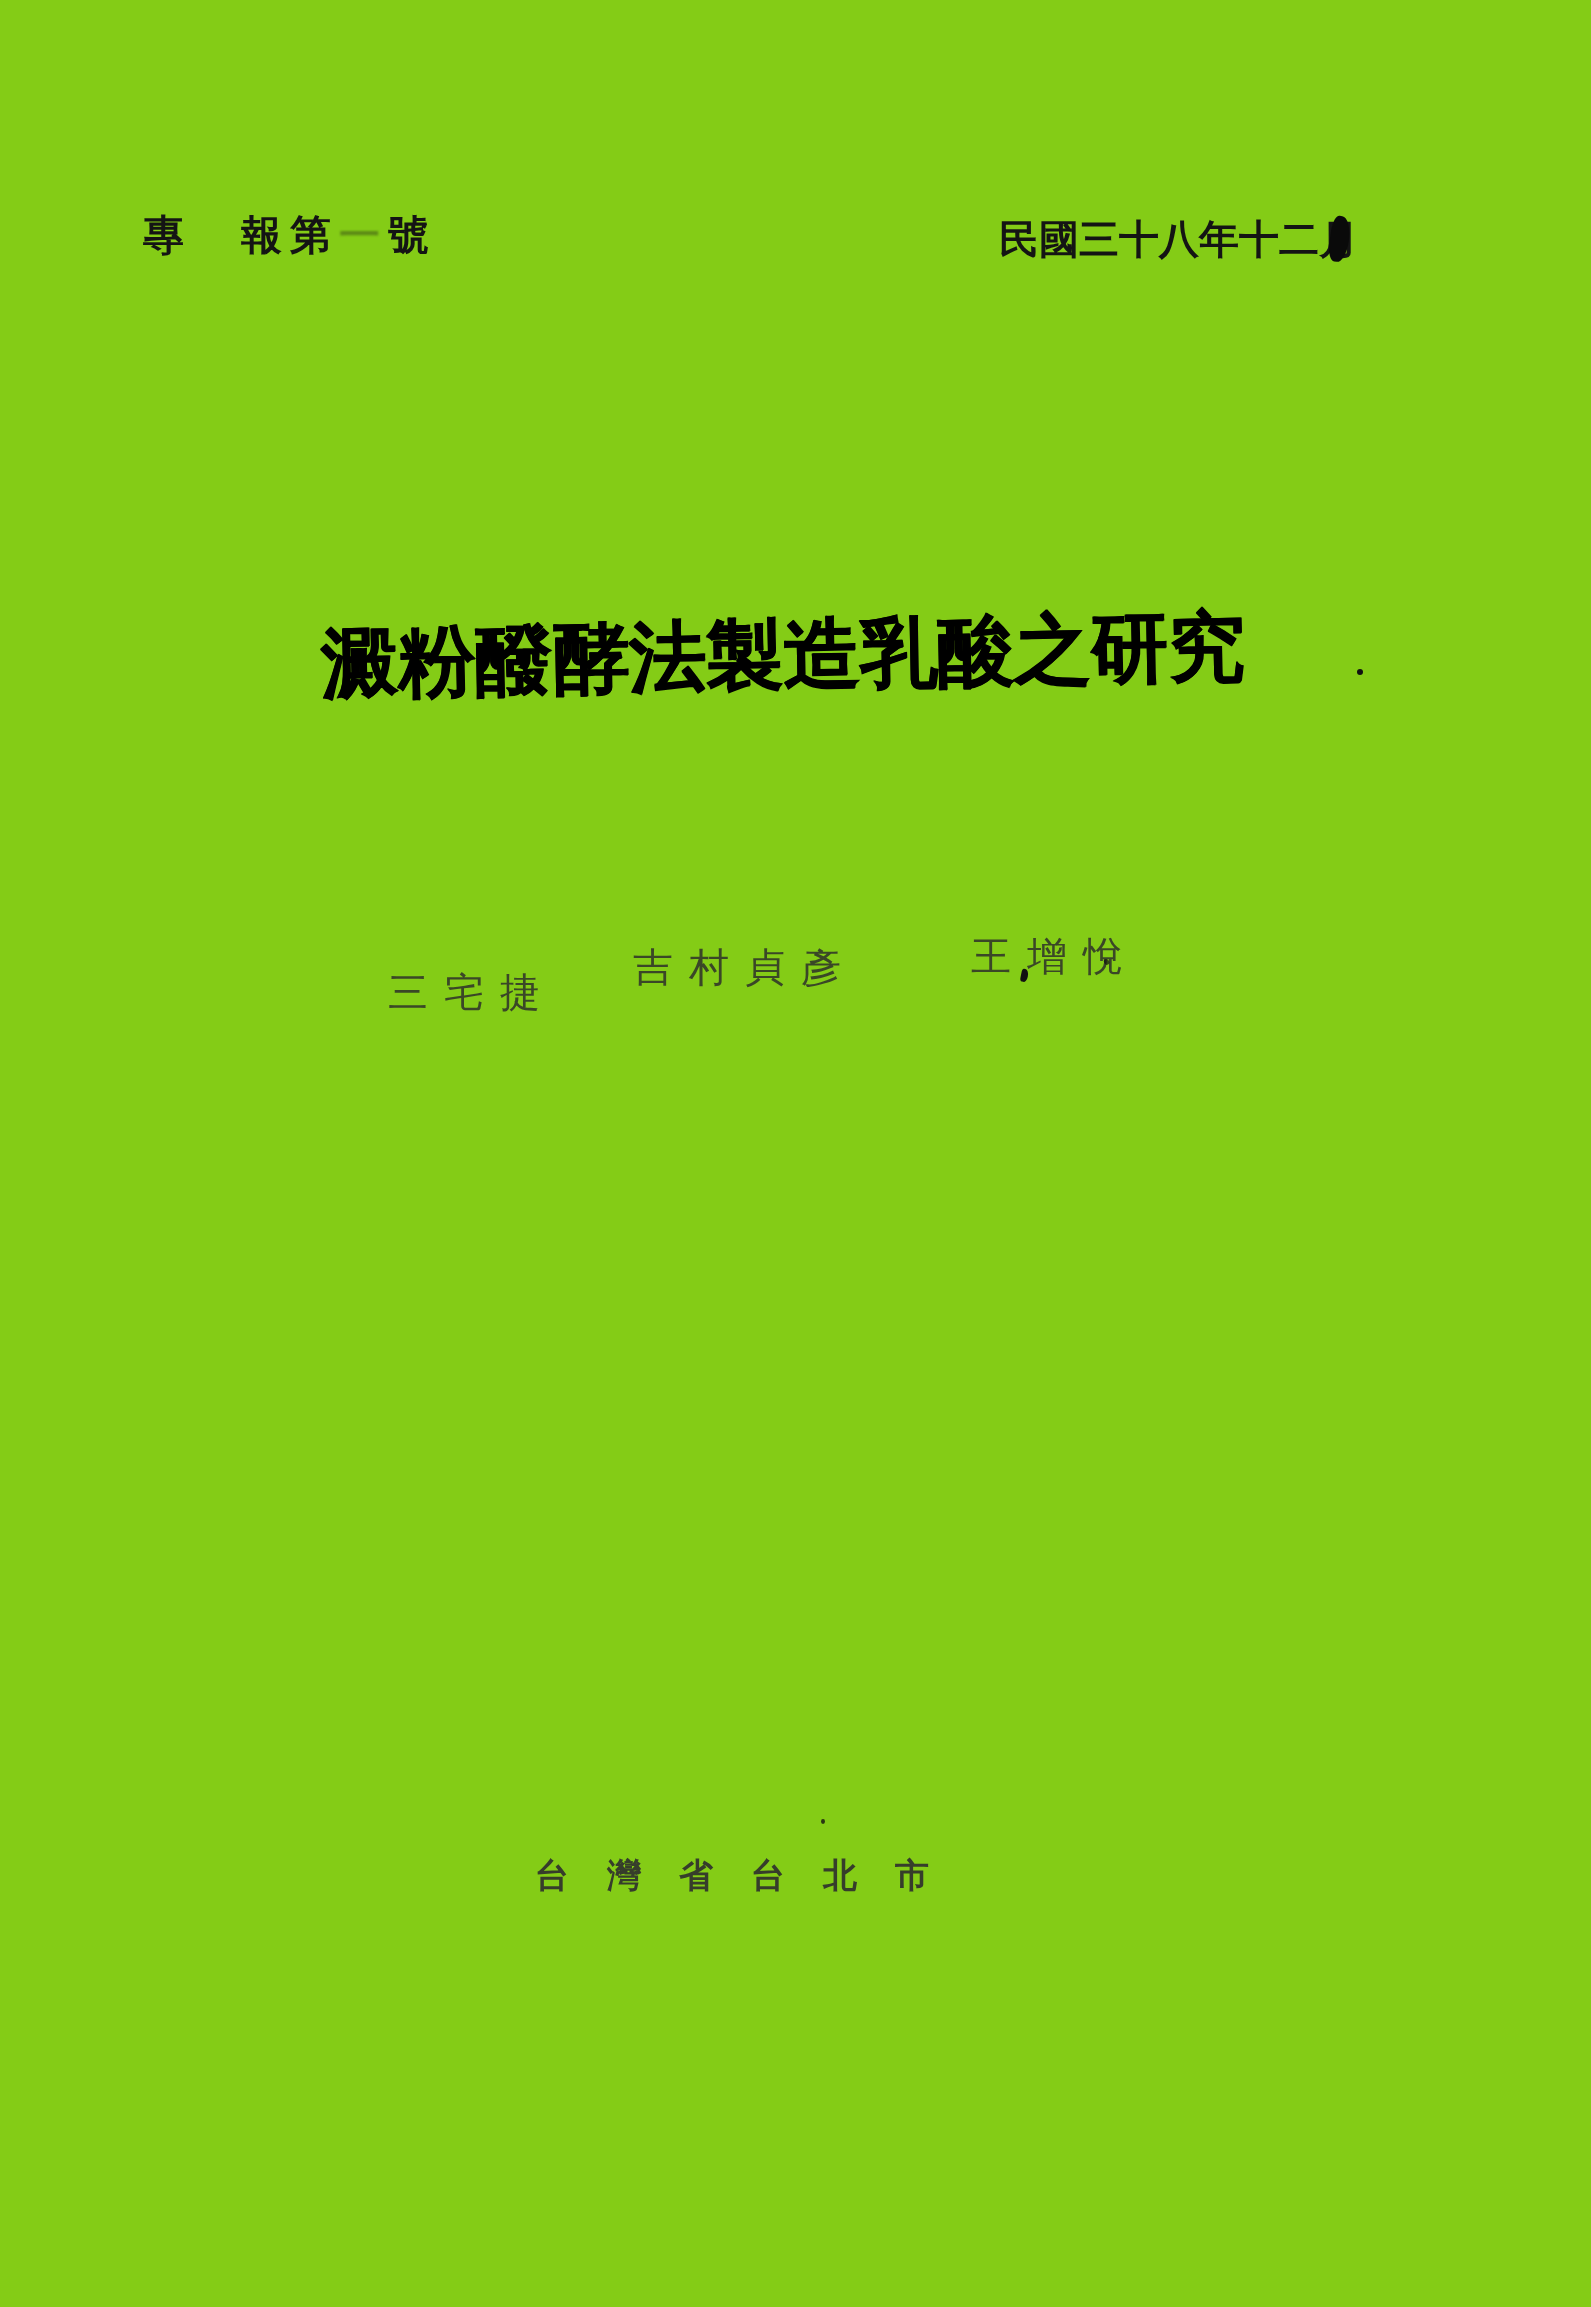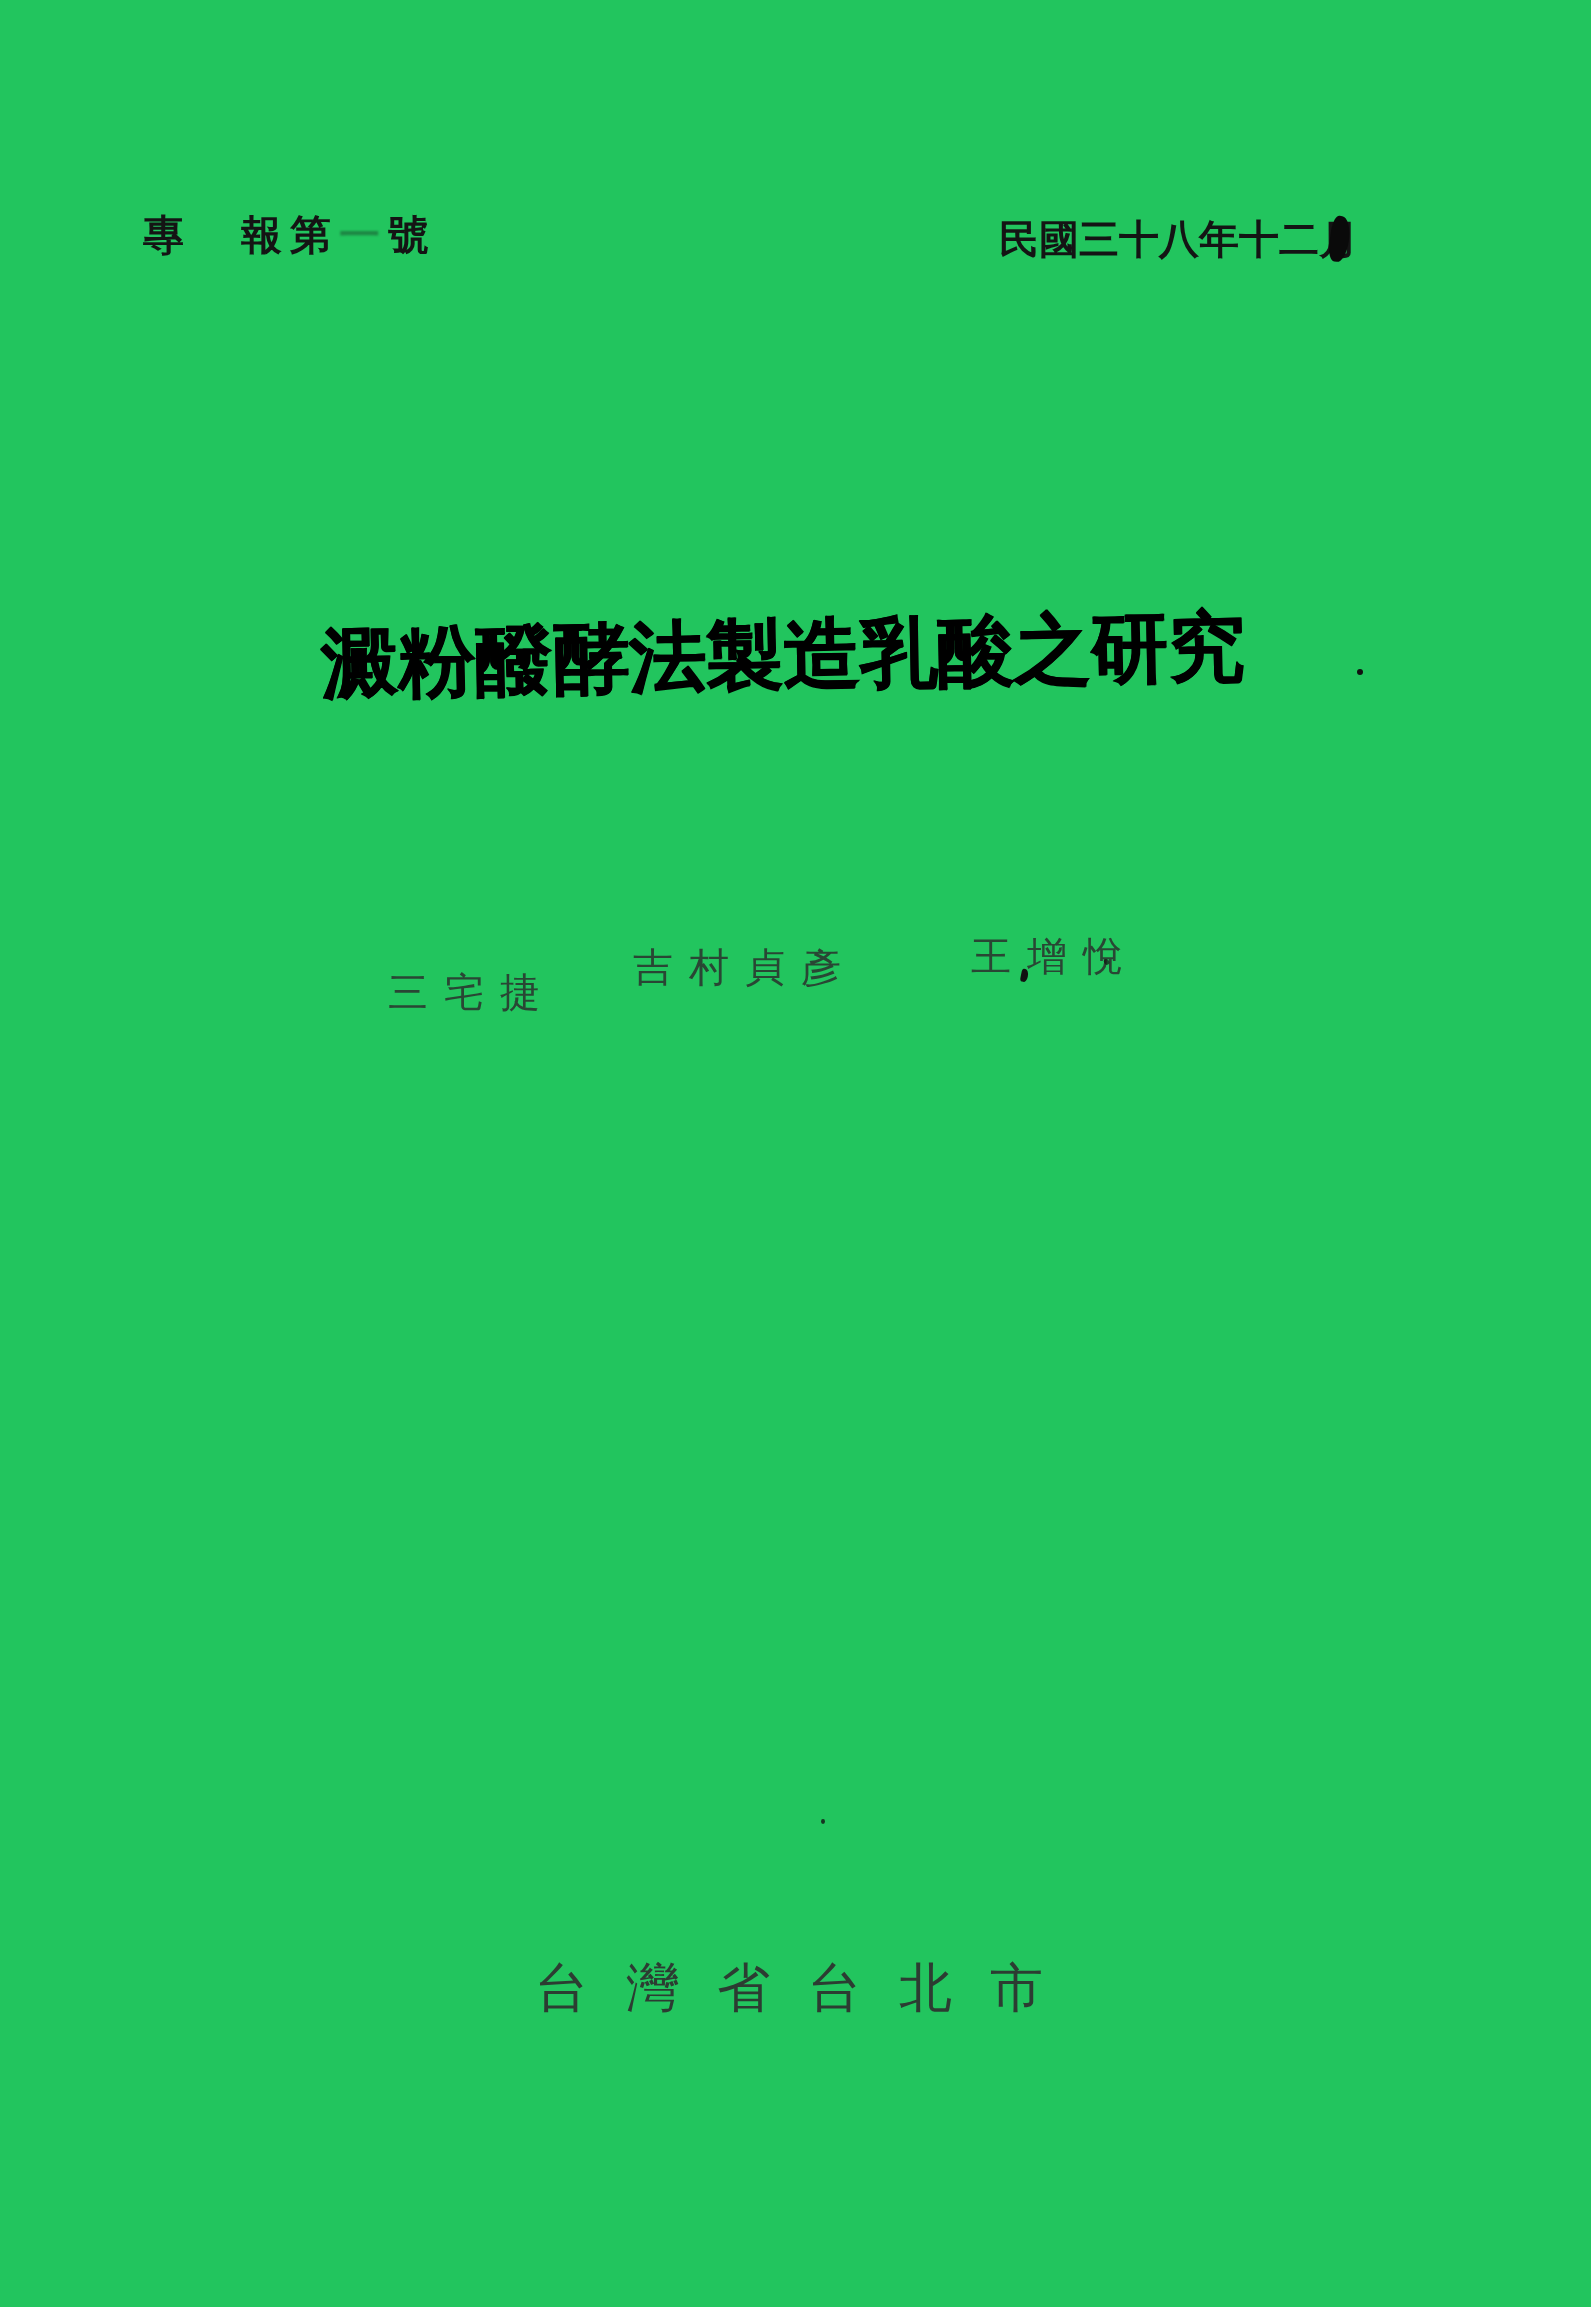--- a/index.html
+++ b/index.html
@@ -4,21 +4,21 @@
 <style>
   html, body {
     margin: 0;
     padding: 0;
     background: #ffffff;
   }
   .page {
     position: relative;
     width: 1591px;
     height: 2307px;
-    background: #22c55e;
+    background: #84cc16;
     overflow: hidden;
     font-family: "Liberation Serif", "DejaVu Serif", serif;
     color: #111111;
   }
 
   
   .series-label {
     position: absolute;
     left: 143px;
     top: 208px;
@@ -98,26 +98,27 @@
     top: 1858px;
     font-size: 46px;
     letter-spacing: 35px;
     white-space: nowrap;
     color: #2e2e2e;
     opacity: 0.88;
   }
   .location {
     position: absolute;
     left: 535px;
-    top: 1953px;
-    font-size: 53px;
+    top: 1853px;
+    font-size: 34px;
     letter-spacing: 38px;
     white-space: nowrap;
     color: #2e2e2e;
     opacity: 0.9;
+    font-weight: bold;
   }
 
   
   .speck {
     position: absolute;
     background: #111;
     border-radius: 50%;
   }
   .speck-title-dot   { left: 1357px; top: 669px;  width: 6.4px;  height: 6.4px; }
   .speck-author-mark { left: 1021px; top: 969px; width: 7.2px;  height: 12.7px; border-radius: 30% 70% 60% 40%; transform: rotate(12deg); }

